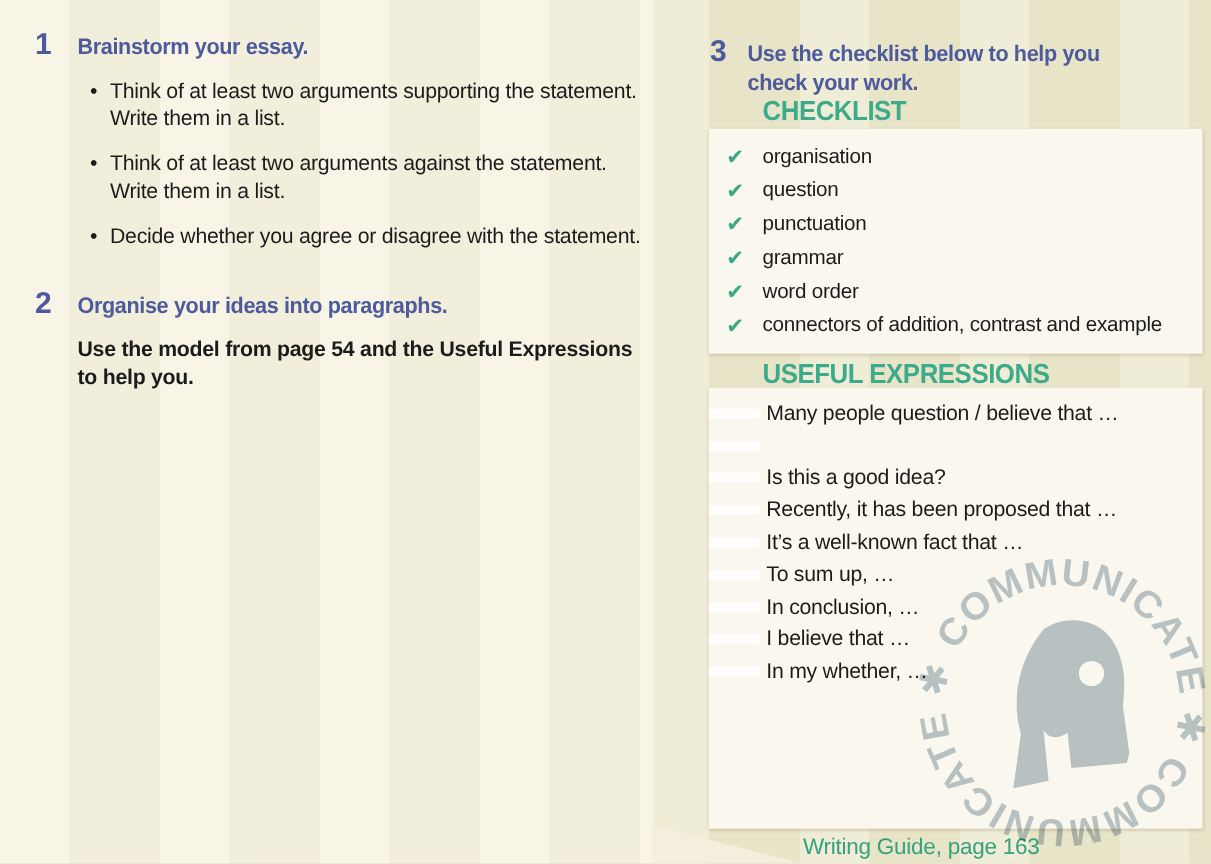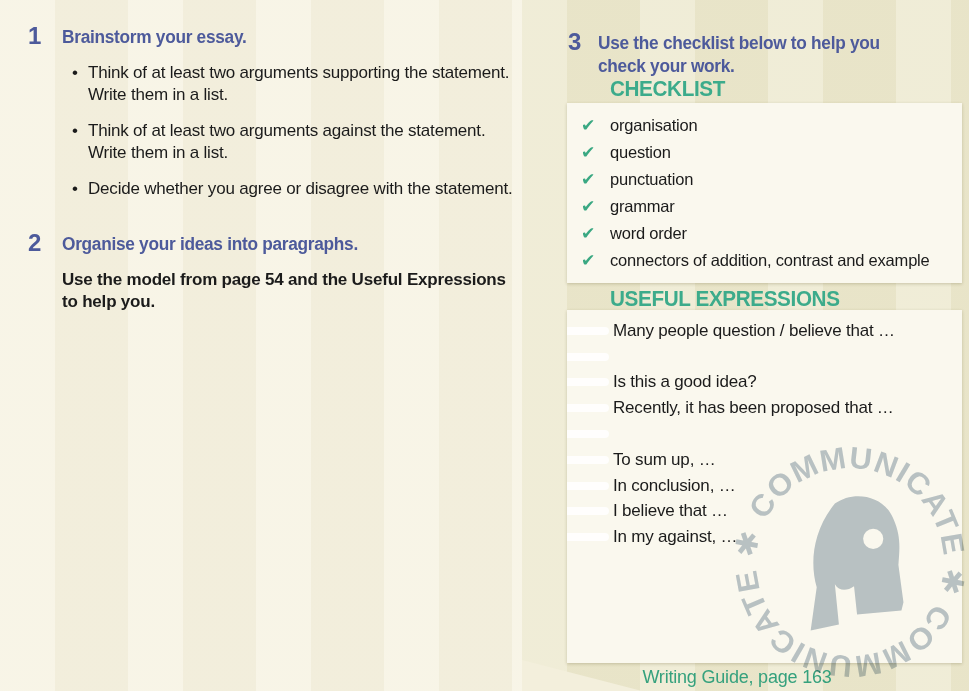--- a/index.html
+++ b/index.html
@@ -244,36 +244,37 @@
     <div class="expr-row">
       <span class="expr-bar"></span>
       <span>Is this a good idea?</span>
     </div>
     <div class="expr-row">
       <span class="expr-bar"></span>
       <span>Recently, it has been proposed that …</span>
     </div>
     <div class="expr-row">
       <span class="expr-bar"></span>
+      <span>It’s a well-known fact that …</span>
     </div>
     <div class="expr-row">
       <span class="expr-bar"></span>
       <span>To sum up, …</span>
     </div>
     <div class="expr-row">
       <span class="expr-bar"></span>
       <span>In conclusion, …</span>
     </div>
     <div class="expr-row">
       <span class="expr-bar"></span>
       <span>I believe that …</span>
     </div>
     <div class="expr-row">
       <span class="expr-bar"></span>
-      <span>In my against, …</span>
+      <span>In my whether, …</span>
     </div>
   </div>
 
   <div class="watermark">
     <svg viewBox="0 0 230 230" width="232" height="232">
       <defs>
         <path id="ring" d="M 115,22 a 93,93 0 1,1 -0.2,0"></path>
       </defs>
       <g fill="#b7c2cc">
         <g transform="rotate(-64 115 115)">

